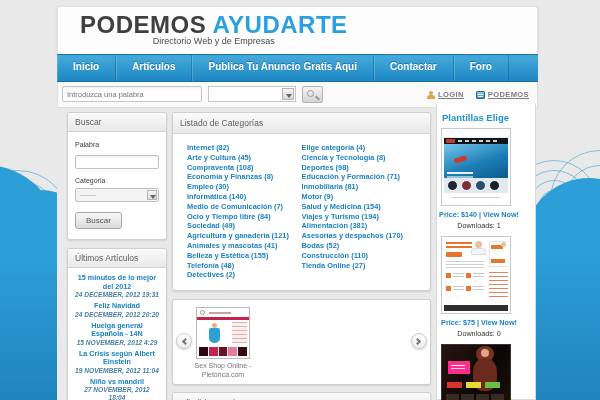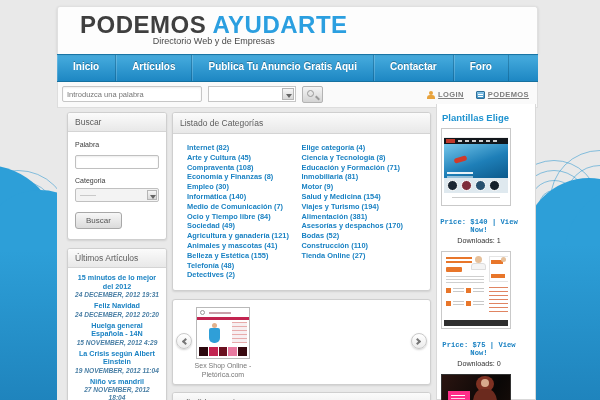--- a/index.html
+++ b/index.html
@@ -117,21 +117,21 @@
   .ct-side { right:2px; top:14px; width:15px; height:21px; background:#f4e9ec;
              background-image:repeating-linear-gradient(#d88 0 1px, transparent 1px 4px); opacity:.7; }
   .ct-strip { left:2px; top:39px; width:48px; height:9px; display:flex; gap:1px; }
   .ct-strip span { flex:1; }
 
   
   .col-right { position:absolute; left:436px; top:104px; width:100px; height:296px;
                background:#fff; border:1px solid #d9d9d9; border-top:none; z-index:3; }
   .panel-title { font-size:9.5px; font-weight:bold; color:#1f93d0; padding:8px 0 5px 5px; }
   .tpl-frame { margin-left:4px; width:70px; border:1px solid #c9c9c9; background:#fff; padding:2px; cursor:pointer; }
-  .tpl-price { width:84px; text-align:center; font-size:7.2px; font-weight:bold; color:#1a82c3; margin-top:12px; cursor:pointer;font-family:Liberation Mono, monospace; }
+  .tpl-price { width:84px; text-align:center; font-size:7.2px; font-weight:bold; color:#1a82c3; margin-top:4px; cursor:pointer; }
   .tpl-dl { width:84px; text-align:center; font-size:7.2px; color:#333; margin-top:2px; }
 
   
   .t1 { position:relative; width:100%; height:72px; }
   .t1-top { height:7px; background:#fff; border-bottom:1px solid #eee; }
   .t1-nav { height:6px; background:#11161b; position:relative; }
   .t1-red { position:absolute; left:2px; top:1px; width:9px; height:4px; background:#c0392b; }
   .t1-menu { position:absolute; left:14px; top:2px; width:40px; height:2px;
              background:repeating-linear-gradient(90deg, rgba(255,255,255,.8) 0 4px, transparent 4px 7px); }
   .t1-ocean { height:34px; background:linear-gradient(160deg,#74c6ea 0%,#1e7fb8 55%,#0c5a8c 100%);
@@ -315,20 +315,21 @@
         <div class="cat-item">Sociedad (49)</div>
         <div class="cat-item">Agricultura y ganadería (121)</div>
         <div class="cat-item">Animales y mascotas (41)</div>
         <div class="cat-item">Belleza y Estética (155)</div>
         <div class="cat-item">Telefonía (48)</div>
         <div class="cat-item">Detectives (2)</div>
       </div>
       <div class="cat-col">
         <div class="cat-item">Elige categoría (4)</div>
         <div class="cat-item">Ciencia y Tecnología (8)</div>
+        <div class="cat-item">Deportes (98)</div>
         <div class="cat-item">Educación y Formación (71)</div>
         <div class="cat-item">Inmobiliaria (81)</div>
         <div class="cat-item">Motor (9)</div>
         <div class="cat-item">Salud y Medicina (154)</div>
         <div class="cat-item">Viajes y Turismo (194)</div>
         <div class="cat-item">Alimentación (381)</div>
         <div class="cat-item">Asesorías y despachos (170)</div>
         <div class="cat-item">Bodas (52)</div>
         <div class="cat-item">Construcción (110)</div>
         <div class="cat-item">Tienda Online (27)</div>

